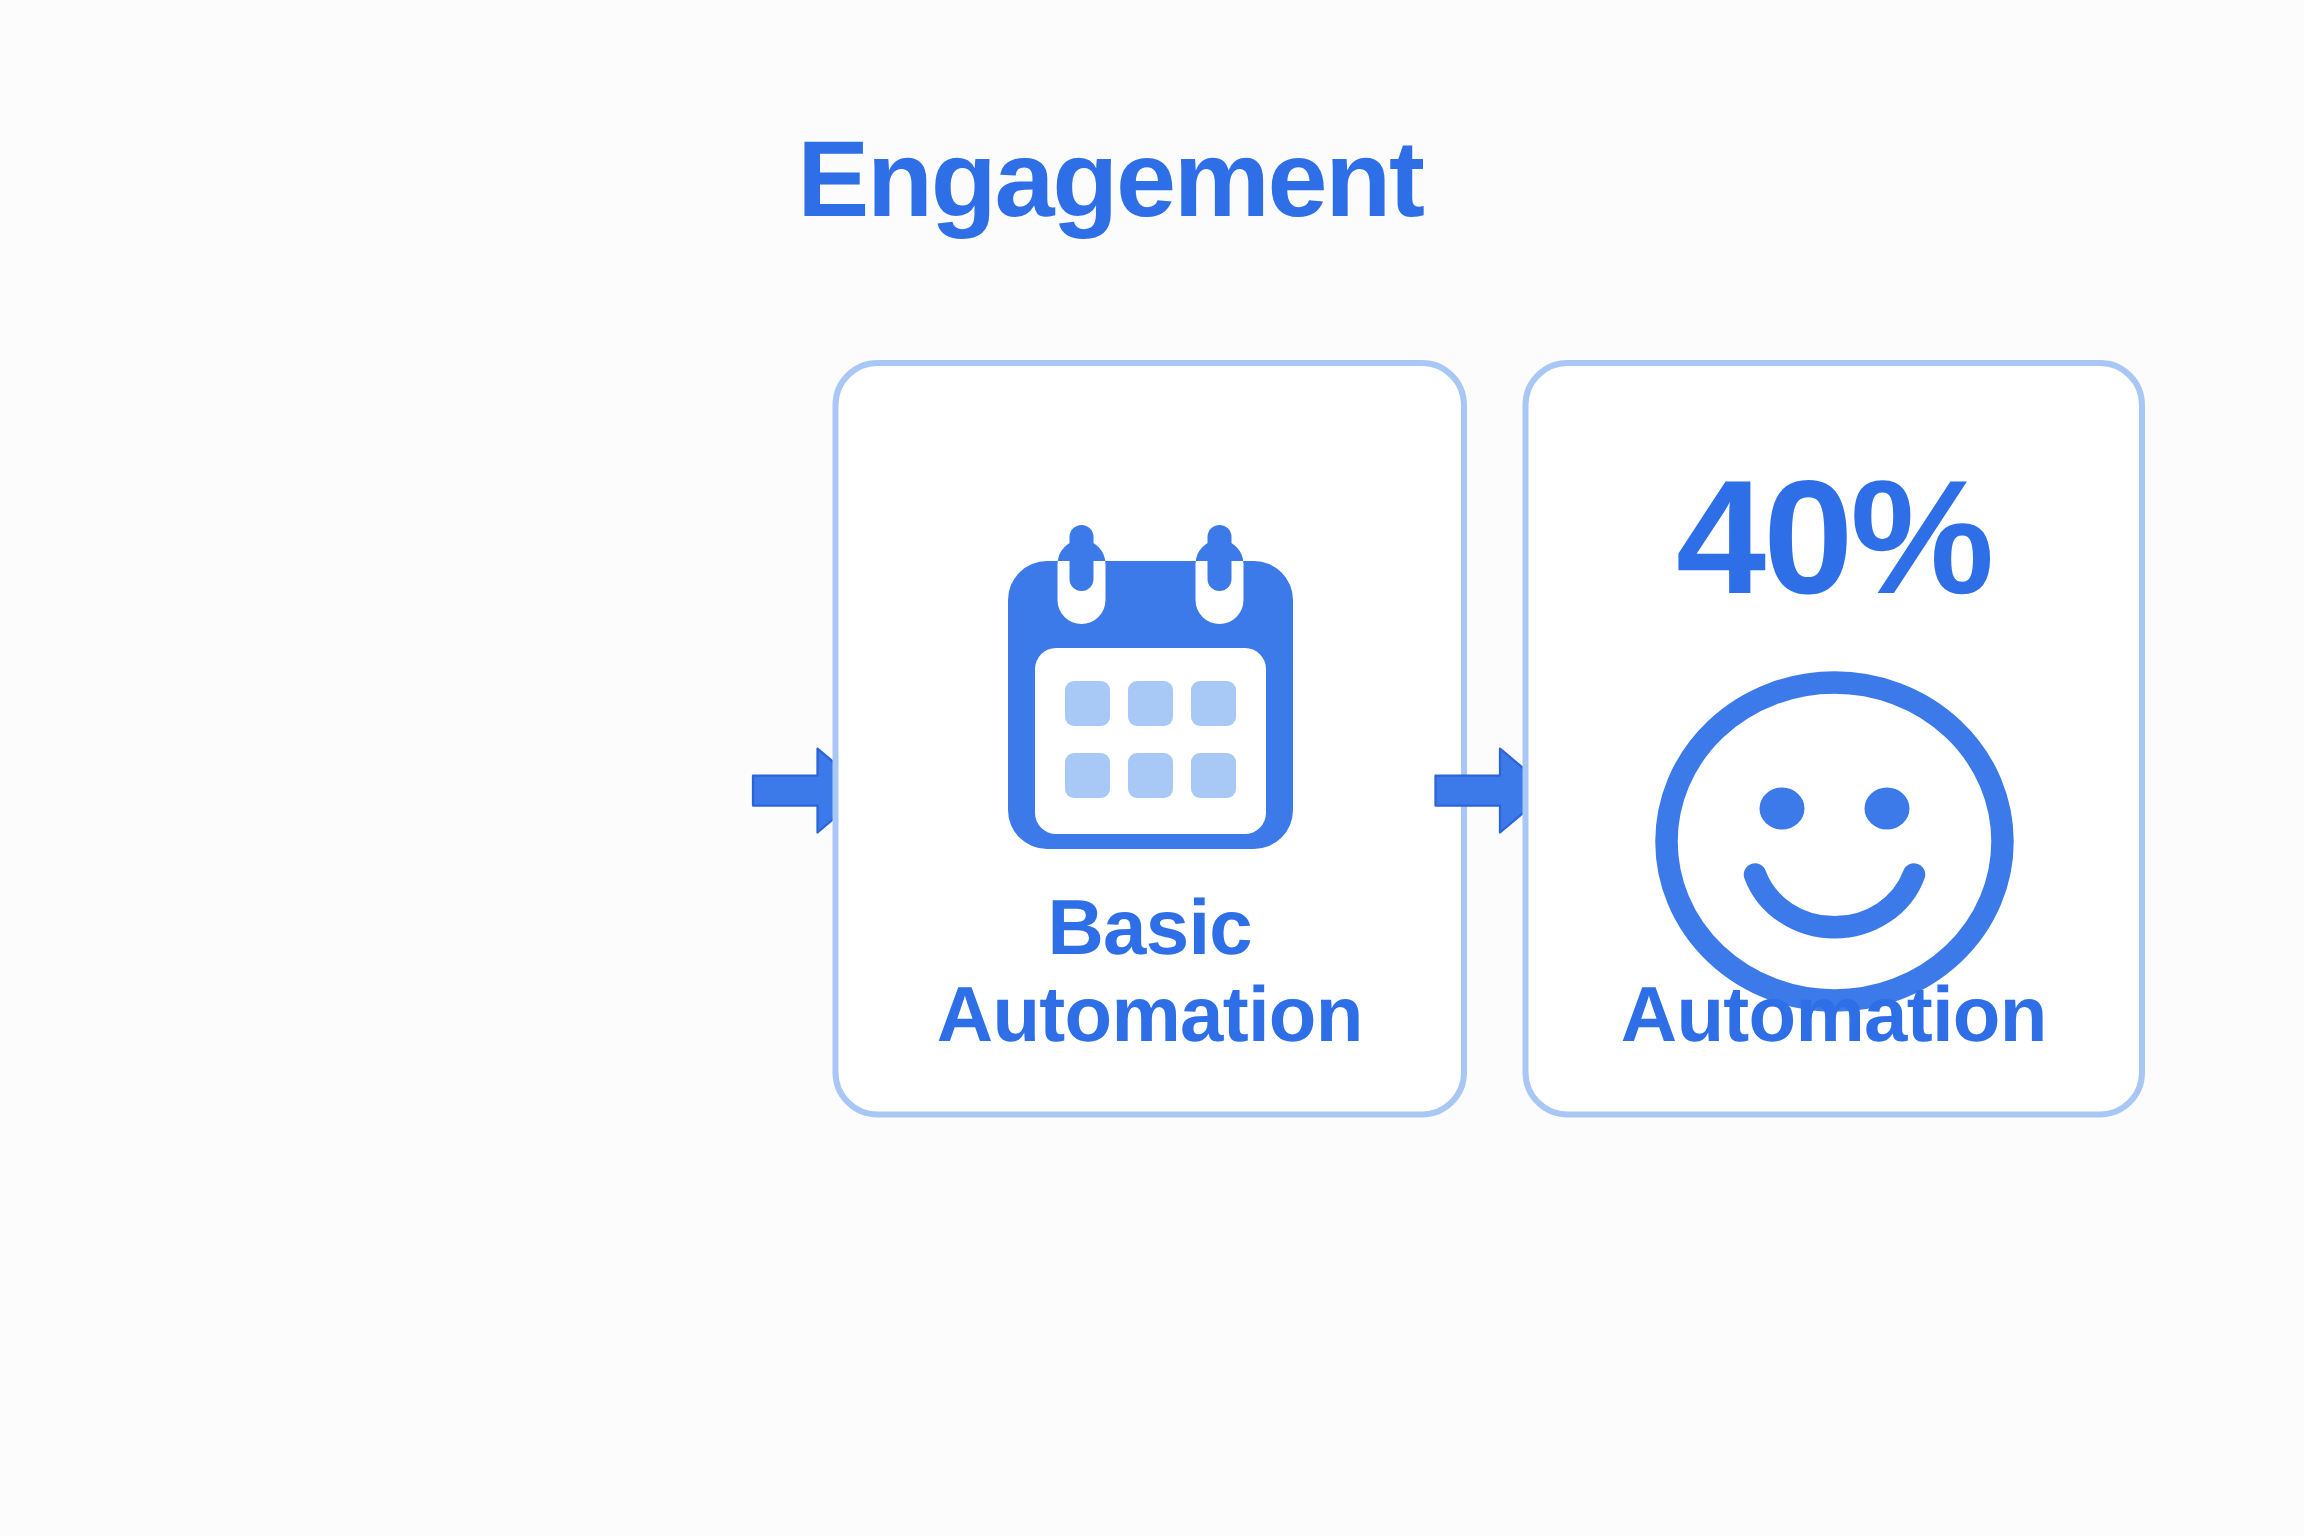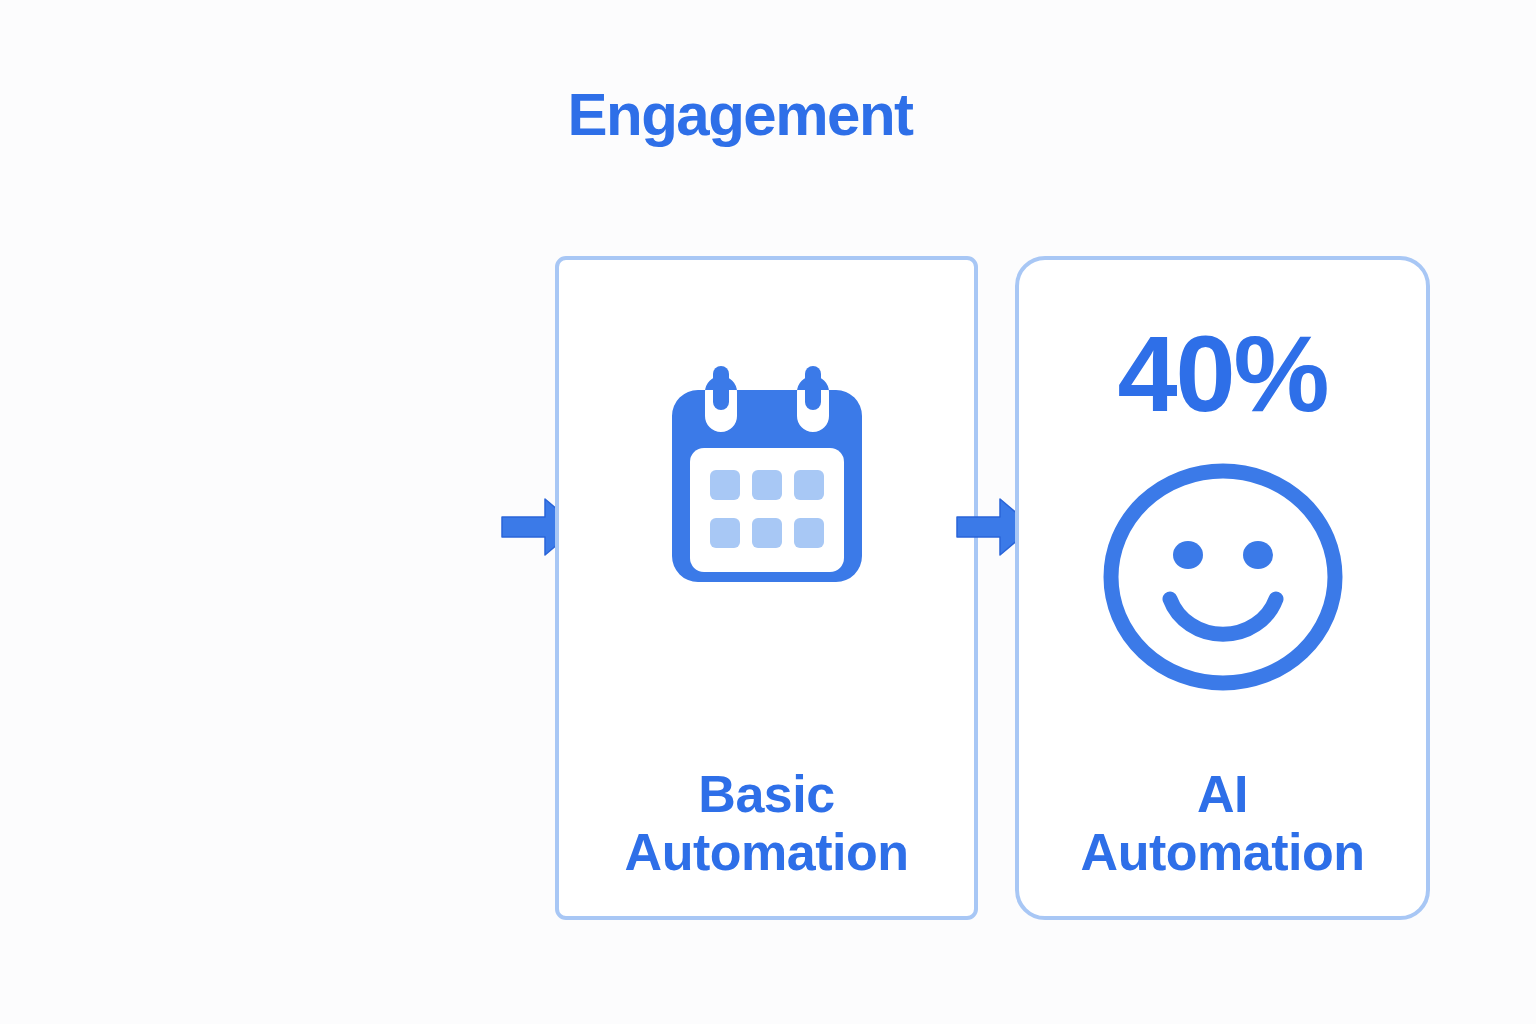--- a/index.html
+++ b/index.html
@@ -24,39 +24,39 @@
     height: 1024px;
   }
 
   
   .page-title {
     position: absolute;
     left: 0;
     top: 83px;
     width: 1480px;
     text-align: center;
-    font-size: 60px;
+    font-size: 72px;
     font-weight: 700;
     letter-spacing: -1.5px;
     color: #2e6fe8;
     line-height: 1.05;
     white-space: nowrap;
   }
 
   
   .card {
     position: absolute;
-    top: 256px;
-    height: 664px;
+    top: 240px;
+    height: 505px;
     background: #ffffff;
     border: 4px solid #a8c7f5;
     border-radius: 30px;
   }
   #card-1 { left: 105px; width: 413px; }
-  #card-2 { left: 555px; width: 423px; border-radius: 11px; }
+  #card-2 { left: 555px; width: 423px; }
   #card-3 { left: 1015px; width: 415px; }
 
   .card-label {
     position: absolute;
     left: -14px;
     right: -14px;
     text-align: center;
     color: #2e6fe8;
     font-weight: 700;
     font-size: 52px;
@@ -210,18 +210,17 @@
     <div class="smiley-wrap">
       <svg viewBox="0 0 250 235" xmlns="http://www.w3.org/2000/svg">
         <ellipse cx="125" cy="117" rx="112" ry="106" fill="none" stroke="#3b7ae8" stroke-width="15"></ellipse>
         <ellipse cx="90" cy="95" rx="15" ry="14" fill="#3b7ae8"></ellipse>
         <ellipse cx="160" cy="95" rx="15" ry="14" fill="#3b7ae8"></ellipse>
         <path d="M 72 139 A 56 52 0 0 0 178 139" fill="none" stroke="#3b7ae8" stroke-width="15" stroke-linecap="round"></path>
       </svg>
     </div>
 
     <div class="card-label" id="label-3">
-      <div>AI</div>
       <div>Automation</div>
     </div>
   </div>
 
 </div>
 
 </body></html>

